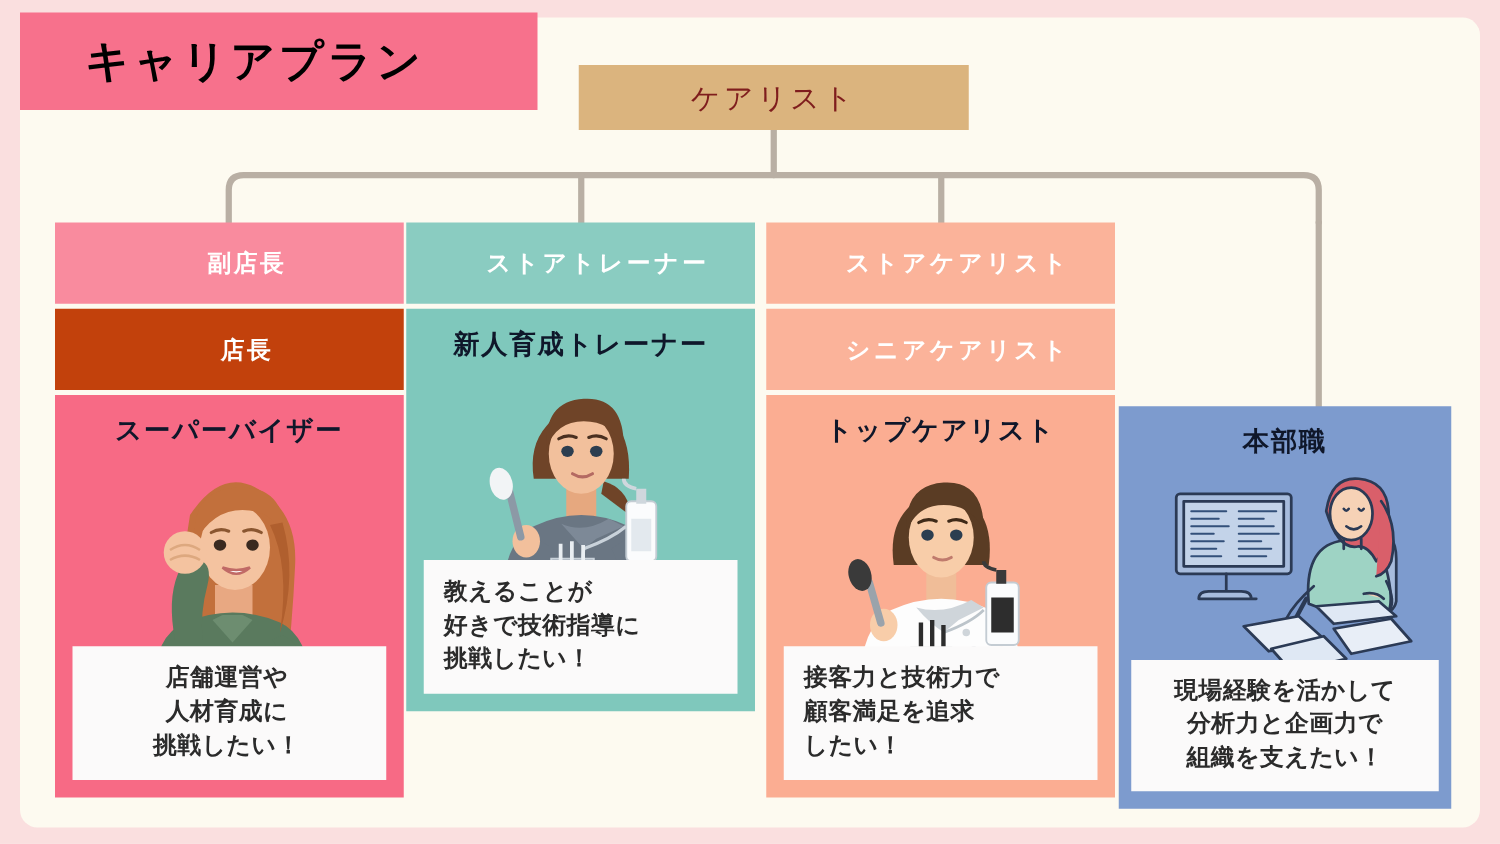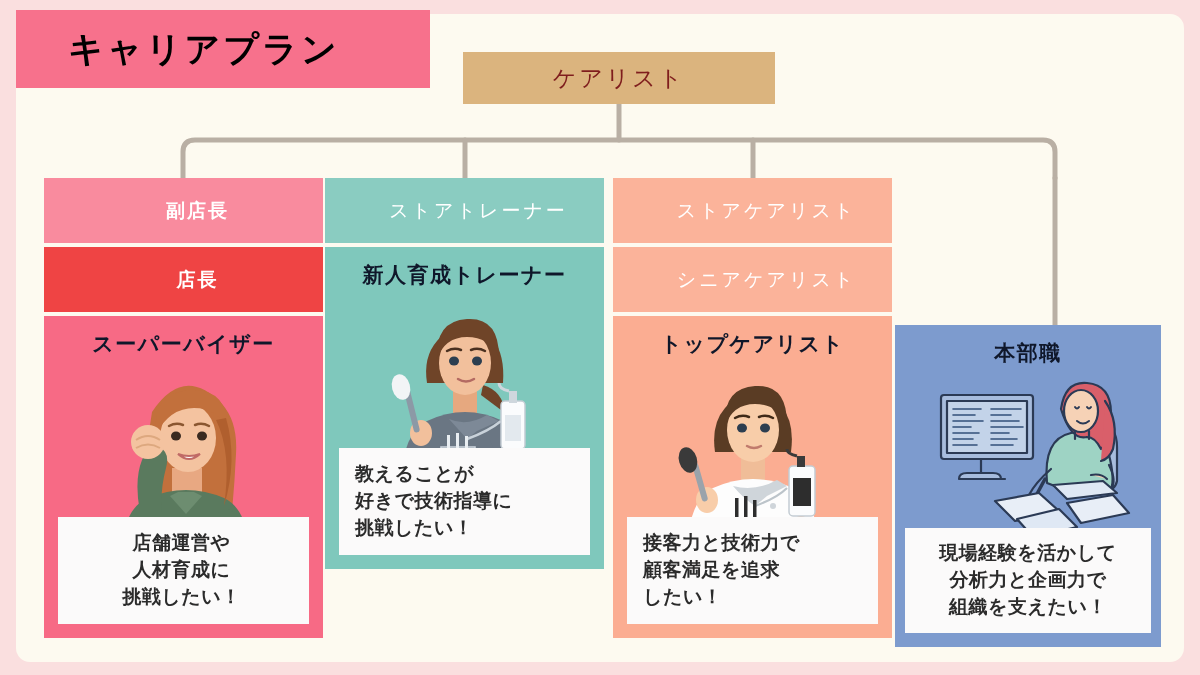--- a/index.html
+++ b/index.html
@@ -78,21 +78,21 @@
     margin-bottom: 4px;
     display: flex; align-items: center; justify-content: center;
   }
   .rank-box span {
     color: #ffffff;
     font-size: 19px;
     font-weight: 700;
     letter-spacing: 2px;
     margin-left: 28px;
   }
-  .rank-box.soft span { font-weight: 400; letter-spacing: 3px; }
+  .rank-box.soft span { font-weight: 700; letter-spacing: 3px; }
 
   
   .card {
     position: relative;
     height: 322px;
     overflow: hidden;
     display: flex;
     flex-direction: column;
     align-items: center;
   }
@@ -162,21 +162,21 @@
   </div>
 
   <div class="root-node">
     <span>ケアリスト</span>
   </div>
 
   <div class="col col-1">
     <div class="rank-box" style="background:#f98b9e">
       <span>副店長</span>
     </div>
-    <div class="rank-box" style="background:#ef4444">
+    <div class="rank-box" style="background:#c2410c">
       <span>店長</span>
     </div>
     <div class="card" style="background:#f76a85">
       <div class="card-title">スーパーバイザー</div>
       <div class="illus">
         <svg viewBox="0 0 279 200" preserveAspectRatio="xMidYMax meet">
 
           <path d="M108 62 q32 -48 70 -8 q16 18 14 50 q-2 44 -8 96 l-82 0 q-6 -70 6 -138 z" fill="#c2703c"></path>
 
           <path d="M128 118 h30 v34 h-30 z" fill="#e8a882"></path>

